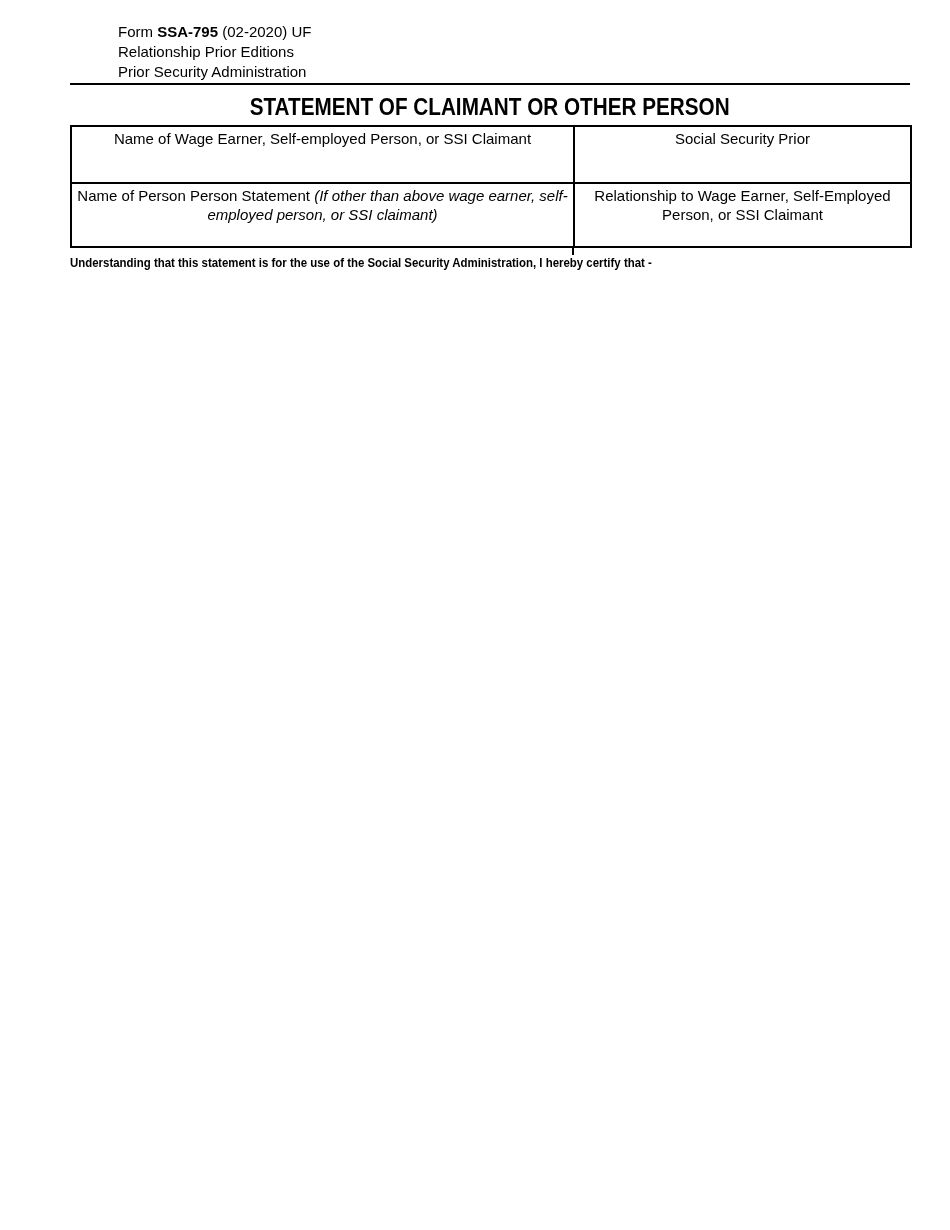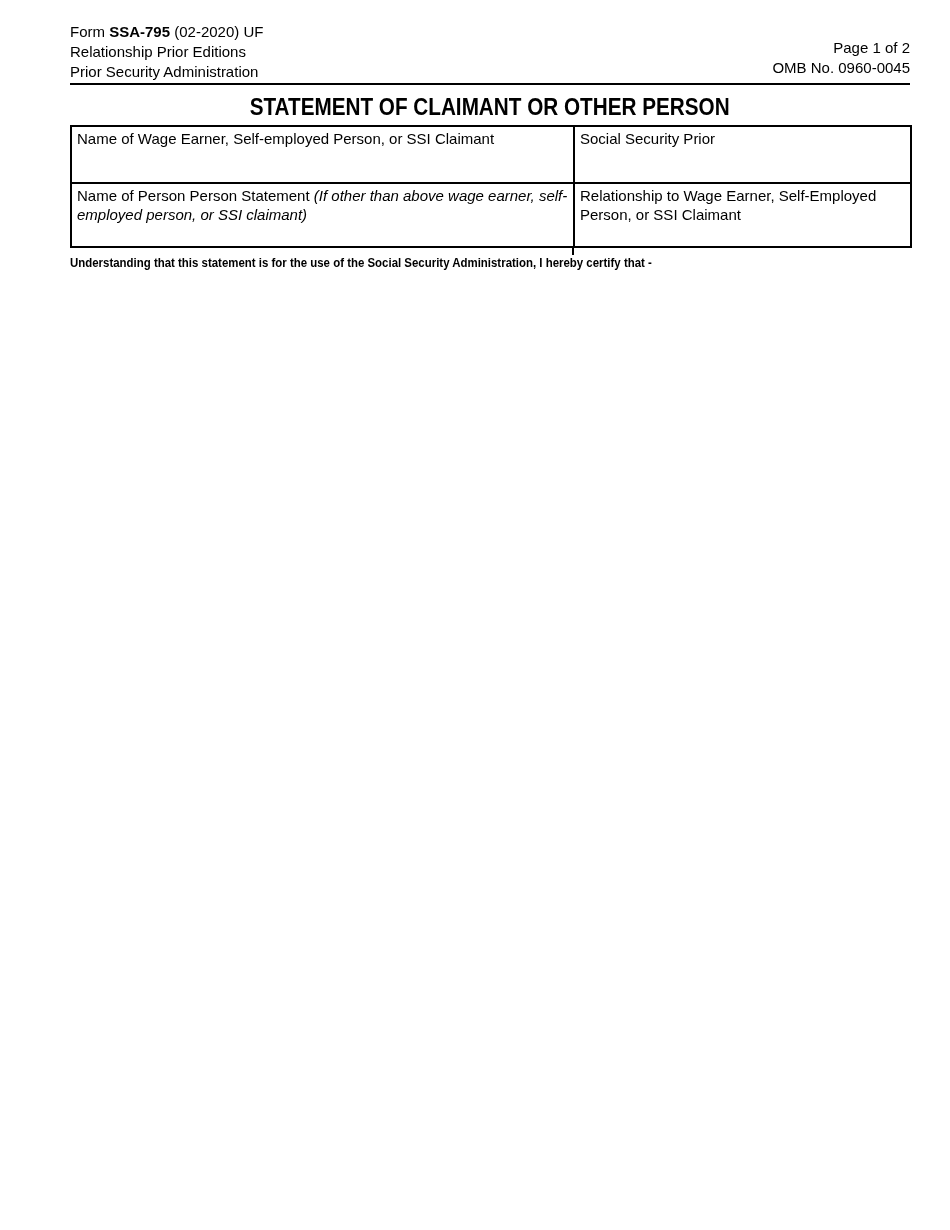--- a/index.html
+++ b/index.html
@@ -18,21 +18,21 @@
     width:840px;
   }
   .top-header {
     display:flex;
     justify-content:space-between;
     align-items:flex-end;
     padding-top:22px;
     font-size:15px;
     line-height:20px;
   }
-  .header-left { text-align:left; }
+  .header-left { text-align:left;margin-left:48px; }
   .header-right { text-align:right; margin-bottom:4px; }
   .header-line b { font-weight:bold; }
   .header-rule {
     border-top:2px solid #000000;
     margin-top:1px;
     height:0;
   }
   .form-title {
     text-align:center;
     font-size:23px;
@@ -52,20 +52,21 @@
     border-collapse:collapse;
     table-layout:fixed;
   }
   table.form-table td {
     border:2px solid #000000;
     vertical-align:top;
     padding:2px 5px 0 5px;
     height:57px;
     font-size:15px;
     line-height:19px;
+    text-align:center;
   }
   .col-left  { width:503px; }
   .col-right { width:337px; }
   .cell-label { display:inline; }
   .cell-label-italic { font-style:italic; }
   .cell-input {
     display:block;
     width:100%;
     min-height:22px;
     cursor:text;
@@ -94,24 +95,20 @@
 <body>
 
 <div class="page">
   <div class="content">
 
     <div class="top-header">
       <div class="header-left">
         <div class="header-line"><span>Form </span><b>SSA-795</b><span> (02-2020) UF</span></div>
         <div class="header-line">Relationship Prior Editions</div>
         <div class="header-line">Prior Security Administration</div>
-      </div>
-      <div class="header-right">
-        <div class="header-line">Page 1 of 2</div>
-        <div class="header-line">OMB No. 0960-0045</div>
       </div>
     </div>
 
     <div class="header-rule"></div>
 
     <div class="form-title"><span class="condensed-title">STATEMENT OF CLAIMANT OR OTHER PERSON</span></div>
 
     <div class="table-wrap">
       <table class="form-table">
         <colgroup>

